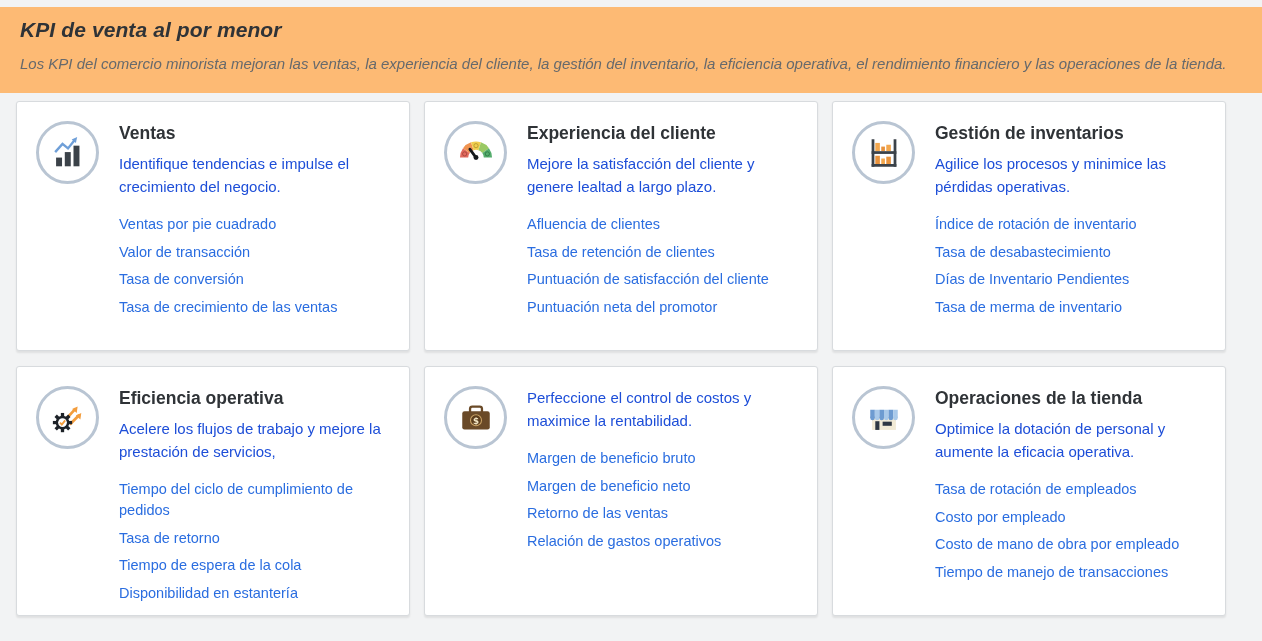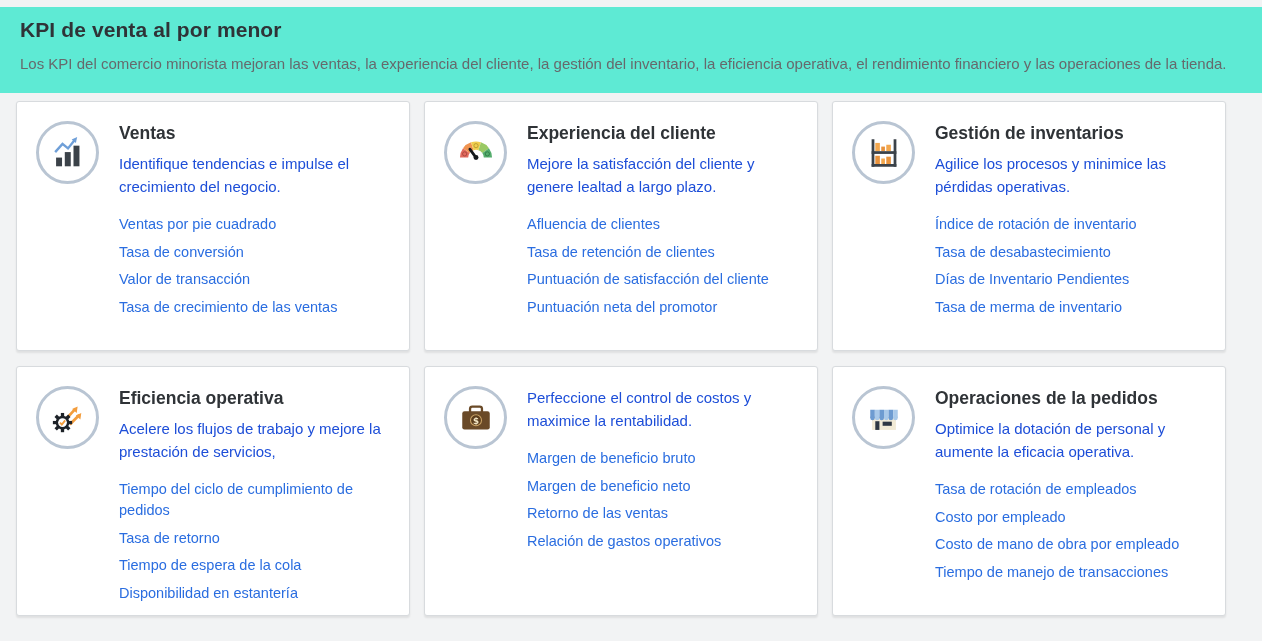--- a/index.html
+++ b/index.html
@@ -3,23 +3,24 @@
 <meta charset="utf-8">
 <style>
   * { box-sizing: border-box; }
   html, body { margin: 0; padding: 0; }
   body {
     width: 1262px; height: 641px; overflow: hidden;
     background: #f2f3f4;
     font-family: "Liberation Sans", sans-serif;
   }
   .header {
-    background: #5eead4;
+    background: #fdba74;
     margin-top: 7px;
     padding: 11px 20px 18px 20px;
+    font-style: italic;
   }
   .page-title {
     font-size: 21px; font-weight: 700; color: #2f3337;
     margin: 0 0 11px 0; letter-spacing: .1px;
   }
   .page-subtitle {
     font-size: 15px; color: #66696c; line-height: 22px;
     margin: 0; max-width: 1232px;
   }
   .card-grid {
@@ -77,22 +78,22 @@
         <rect x="30" y="16" width="6.5" height="22.5" fill="#3b4249"></rect>
         <path d="M10 23 L18 14 L24 19 L31.5 9.5" stroke="#6f9fd8" stroke-width="2.6" fill="none"></path>
         <polygon points="34,6.5 32.6,13.1 28,9.3" fill="#6f9fd8"></polygon>
       </svg>
     </div>
     <div class="card-body">
       <h3 class="card-title">Ventas</h3>
       <p class="card-desc">Identifique tendencias e impulse el crecimiento del negocio.</p>
       <div class="card-links">
         <a href="#">Ventas por pie cuadrado</a>
+        <a href="#">Valor de transacción</a>
         <a href="#">Tasa de conversión</a>
-        <a href="#">Valor de transacción</a>
         <a href="#">Tasa de crecimiento de las ventas</a>
       </div>
     </div>
   </div>
 
   <div class="card">
     <div class="icon-wrap">
       <svg width="44" height="44" viewBox="0 0 48 48">
         <g fill="none" stroke-width="9">
           <path d="M11 29 A13 13 0 0 1 13.49 21.36" stroke="#e16a5e"></path>
@@ -217,21 +218,21 @@
           <circle cx="21.5" cy="24" r="2.5" fill="#6d9bd1"></circle>
           <circle cx="26.5" cy="24" r="2.5" fill="#a9c9ea"></circle>
           <circle cx="31.5" cy="24" r="2.5" fill="#6d9bd1"></circle>
           <circle cx="36.5" cy="24" r="2.5" fill="#a9c9ea"></circle>
         </g>
         <rect x="14.5" y="27.5" width="4.5" height="9.5" fill="#2e3744"></rect>
         <rect x="22.5" y="28" width="10" height="4.5" fill="#2e3744"></rect>
       </svg>
     </div>
     <div class="card-body">
-      <h3 class="card-title">Operaciones de la pedidos</h3>
+      <h3 class="card-title">Operaciones de la tienda</h3>
       <p class="card-desc">Optimice la dotación de personal y aumente la eficacia operativa.</p>
       <div class="card-links">
         <a href="#">Tasa de rotación de empleados</a>
         <a href="#">Costo por empleado</a>
         <a href="#">Costo de mano de obra por empleado</a>
         <a href="#">Tiempo de manejo de transacciones</a>
       </div>
     </div>
   </div>
 

